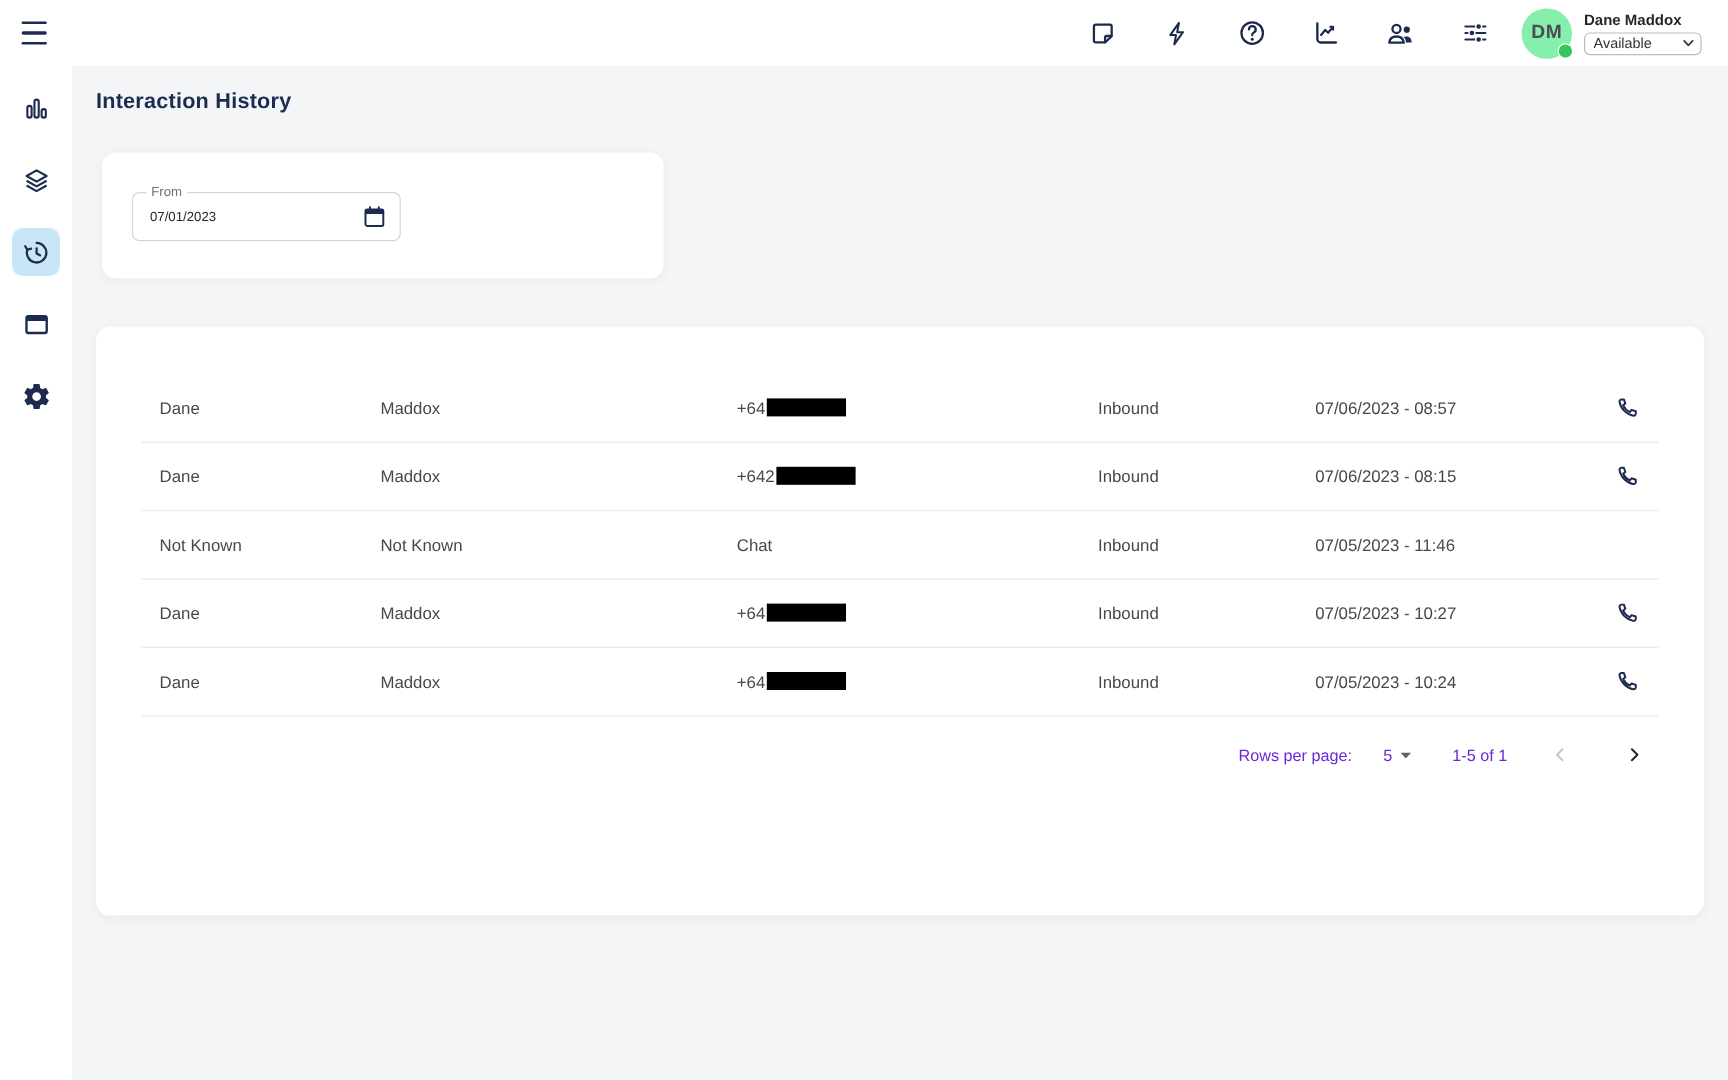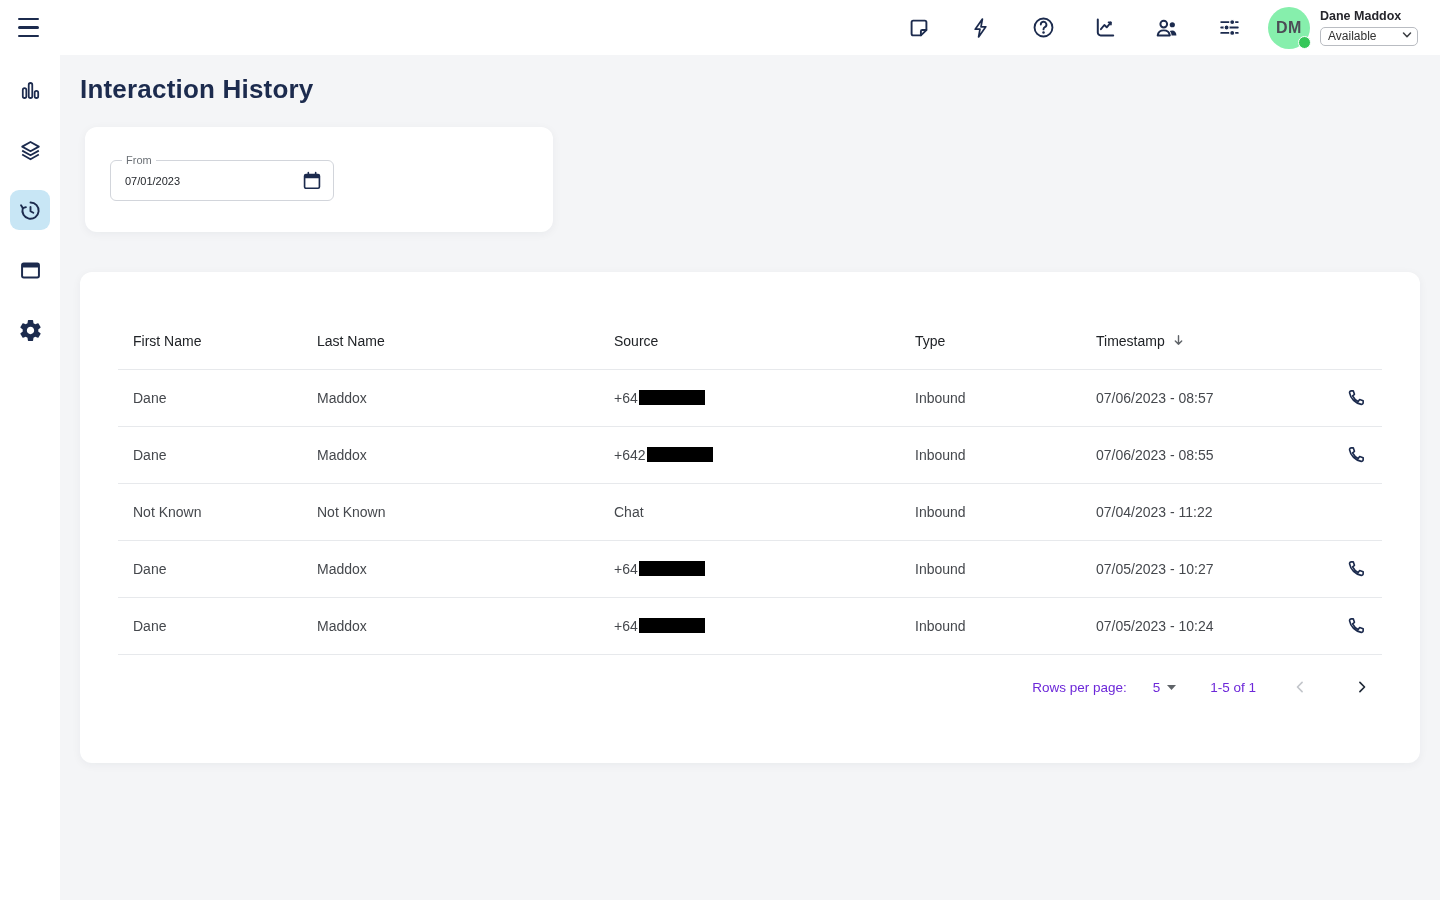--- a/index.html
+++ b/index.html
@@ -33,21 +33,21 @@
   .hamburger { position:absolute; left:18px; top:18px; width:24px; height:19px;
     cursor:pointer; display:flex; flex-direction:column; justify-content:space-between; }
   .hamburger span { display:block; width:21px; height:2.4px; background:#1c2b4e; border-radius:2px; }
   .nav-item { position:absolute; left:10px; width:40px; height:40px; border-radius:9px;
     display:flex; align-items:center; justify-content:center; cursor:pointer; }
   .nav-item.active { background:#c8e6f5; }
 
   
   .main { position:absolute; left:60px; top:55px; width:1380px; height:845px;
     background:#f4f5f7; }
-  .page-title { position:absolute; left:20px; top:19px; font-size:26px;
+  .page-title { position:absolute; left:20px; top:19px; font-size:18px;
     font-weight:bold; color:#1c2b4e; letter-spacing:.2px; }
 
   
   .filter-card { position:absolute; left:25px; top:72px; width:468px; height:105px;
     background:#fff; border-radius:12px; box-shadow:0 2px 10px rgba(20,30,60,.05); }
   .date-field { position:absolute; top:33px; width:224px; height:41px;
     border:1px solid #d2d5db; border-radius:6px; background:#fff; }
   .date-field.from { left:25px; }
   .date-field.to { left:270px; }
   .date-label { position:absolute; left:11px; top:-7px; background:#fff;
@@ -206,41 +206,20 @@
           <rect x="3.9" y="5.1" width="16.2" height="14.8" rx="1.5" stroke="#1c2b4e" stroke-width="1.8"></rect>
           <path d="M3.9 6.6a1.5 1.5 0 0 1 1.5-1.5h13.2a1.5 1.5 0 0 1 1.5 1.5V9H3.9z" fill="#1c2b4e"></path>
           <path d="M8 2.9v3.2M16 2.9v3.2" stroke="#1c2b4e" stroke-width="1.8" stroke-linecap="round"></path>
         </svg>
       </button>
     </div>
   </div>
 
   <div class="table-card">
     <div class="table-wrap">
-      <div class="trow head">
-        <div class="cell">
-            <span>First Name</span>
-          </div>
-        <div class="cell">
-            <span>Last Name</span>
-          </div>
-        <div class="cell">
-            <span>Source</span>
-          </div>
-        <div class="cell">
-            <span>Type</span>
-          </div>
-        <div class="cell">
-          <span>Timestamp</span>
-          <svg width="15" height="15" viewBox="0 0 16 16" fill="none">
-            <path d="M8 3v9M4.6 8.6 8 12l3.4-3.4" stroke="#5f6368" stroke-width="1.5" stroke-linecap="round" stroke-linejoin="round"></path>
-          </svg>
-        </div>
-        <div class="cell"></div>
-      </div>
 
       <div id="table-body">
   <div class="trow body-row">
     <div class="cell"><span>Dane</span></div>
     <div class="cell"><span>Maddox</span></div>
     <div class="cell"><span>+64</span><span class="redact-box"></span></div>
     <div class="cell"><span>Inbound</span></div>
     <div class="cell"><span>07/06/2023 - 08:57</span></div>
     <div class="cell phone-cell">
       <button class="row-action">
@@ -249,36 +228,36 @@
         </svg>
       </button>
     </div>
   </div>
 
   <div class="trow body-row">
     <div class="cell"><span>Dane</span></div>
     <div class="cell"><span>Maddox</span></div>
     <div class="cell"><span>+642</span><span class="redact-box"></span></div>
     <div class="cell"><span>Inbound</span></div>
-    <div class="cell"><span>07/06/2023 - 08:55</span></div>
+    <div class="cell"><span>07/06/2023 - 08:15</span></div>
     <div class="cell phone-cell">
       <button class="row-action">
         <svg width="22" height="22" viewBox="0 0 24 24" fill="none">
           <path d="M6.9 4.2h2.1l1.3 3.8-2 1.6a12.9 12.9 0 0 0 6.1 6.1l1.6-2 3.8 1.3v2.1a1.9 1.9 0 0 1-2.1 1.9A15.8 15.8 0 0 1 5 6.3a1.9 1.9 0 0 1 1.9-2.1z" stroke="#1c2b4e" stroke-width="1.8" stroke-linejoin="round"></path>
         </svg>
       </button>
     </div>
   </div>
 
   <div class="trow body-row">
     <div class="cell"><span>Not Known</span></div>
     <div class="cell"><span>Not Known</span></div>
     <div class="cell"><span>Chat</span></div>
     <div class="cell"><span>Inbound</span></div>
-    <div class="cell"><span>07/04/2023 - 11:22</span></div>
+    <div class="cell"><span>07/05/2023 - 11:46</span></div>
     <div class="cell phone-cell">
       
     </div>
   </div>
 
   <div class="trow body-row">
     <div class="cell"><span>Dane</span></div>
     <div class="cell"><span>Maddox</span></div>
     <div class="cell"><span>+64</span><span class="redact-box"></span></div>
     <div class="cell"><span>Inbound</span></div>

